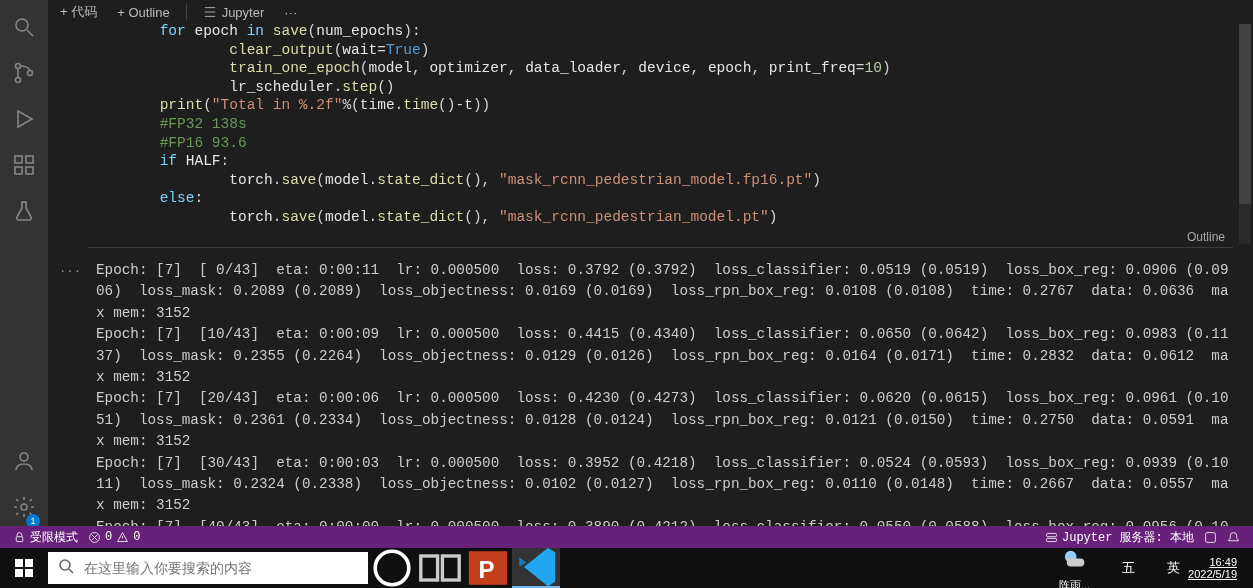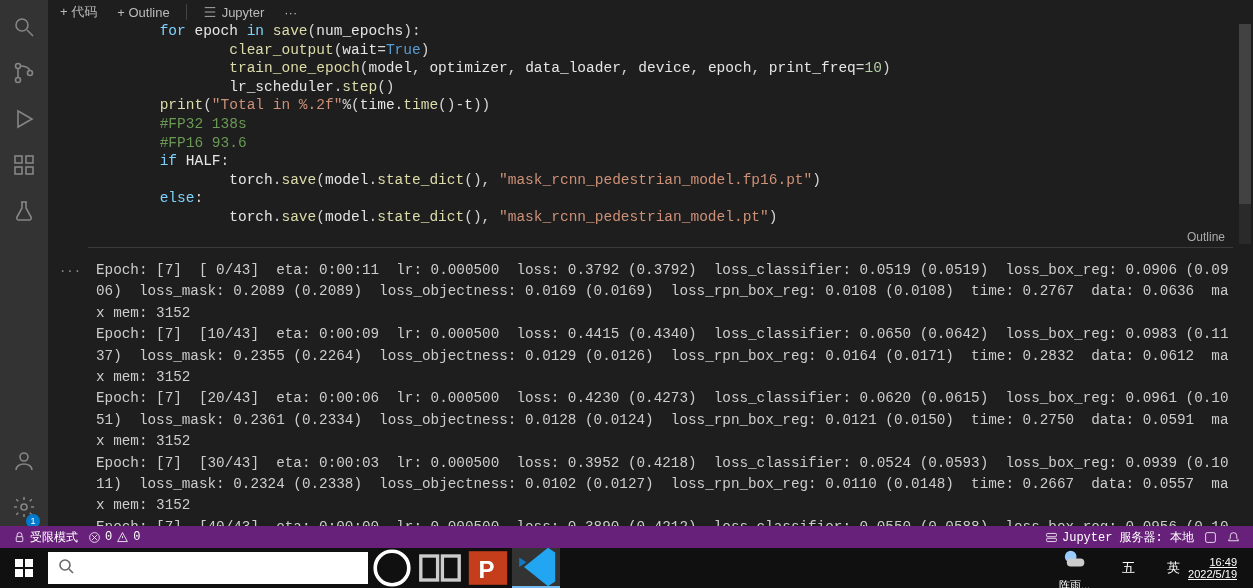--- a/index.html
+++ b/index.html
@@ -212,20 +212,21 @@
         <rect x="10" y="0" width="8" height="8"></rect>
         <rect x="0" y="10" width="8" height="8"></rect>
         <rect x="10" y="10" width="8" height="8"></rect>
       </svg>
   </div>
   <div class="search-box">
     <span><svg viewBox="0 0 16 16" stroke="#666" fill="none" stroke-width="1.6">
           <circle cx="7" cy="7" r="5"></circle>
           <line x1="11" y1="11" x2="15" y2="15"></line>
         </svg></span>
+    <input placeholder="在这里输入你要搜索的内容" style="">
   </div>
   <div class="task-icons">
     <div class="ti">
         <svg viewBox="0 0 20 20" stroke="#fff" fill="none" stroke-width="1.5">
           <circle cx="10" cy="10" r="7"></circle>
         </svg>
       </div>
     <div class="ti">
         <svg viewBox="0 0 20 20" stroke="#ccc" fill="none" stroke-width="1.4">
           <rect x="2" y="5" width="7" height="10"></rect>

